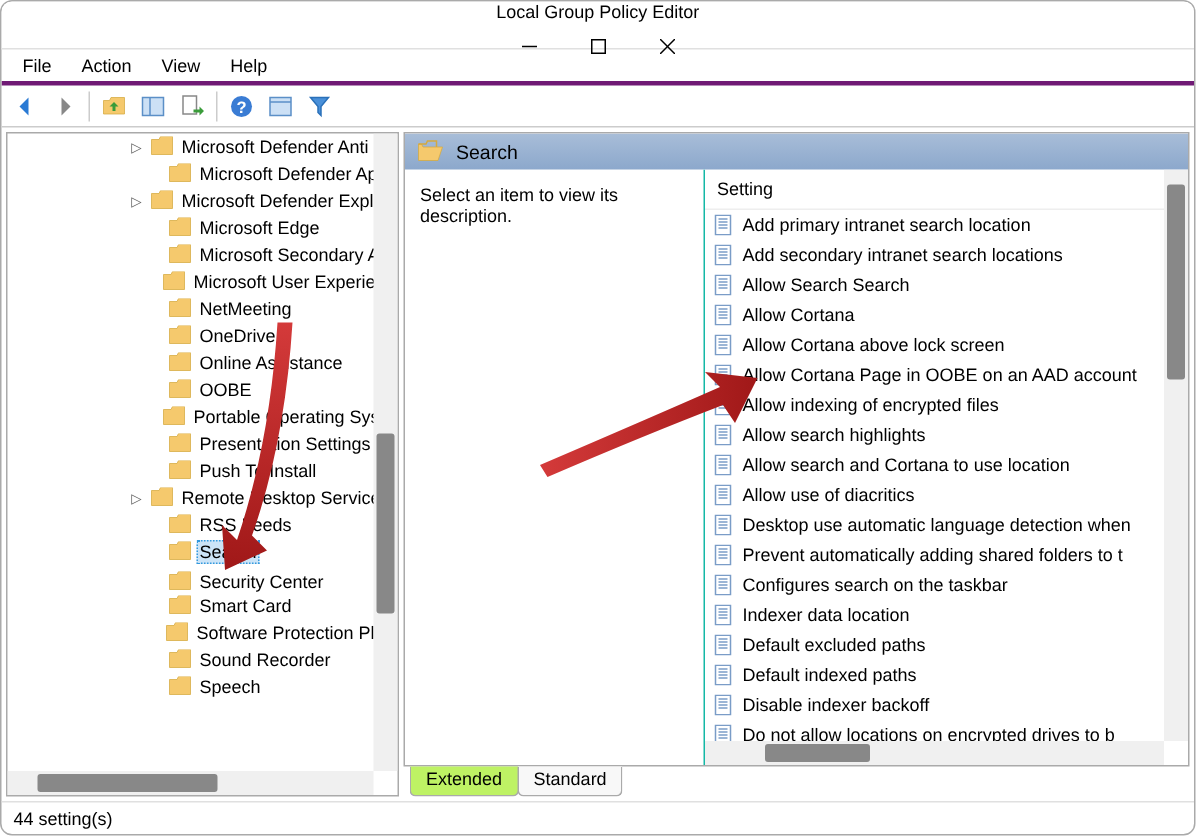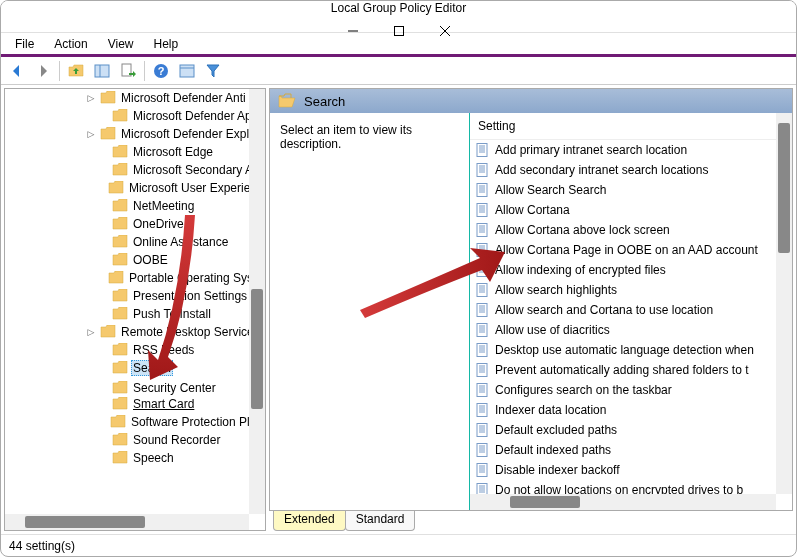--- a/index.html
+++ b/index.html
@@ -50,21 +50,21 @@
     .list-row { display: flex; align-items: center; height: 20px; padding: 0 6px; font-size: 12px; white-space: nowrap; cursor: pointer; }
     .list-icon { width: 14px; height: 14px; margin-right: 5px; flex-shrink: 0; }
     .list-vscroll { position: absolute; right: 0; top: 0; width: 16px; height: calc(100% - 16px); background: #f0f0f0; }
     .list-vthumb { position: absolute; left: 2px; right: 2px; top: 10px; height: 130px; background: #888; border-radius: 2px; }
     .list-hscroll { position: absolute; bottom: 0; left: 0; right: 16px; height: 16px; background: #f0f0f0; }
     .list-hthumb { position: absolute; top: 2px; bottom: 2px; left: 40px; width: 70px; background: #888; border-radius: 2px; }
     
     
     .tabs { display: flex; height: 20px; padding-left: 4px; }
     .tab { padding: 1px 10px; font-size: 12px; border: 1px solid #aaa; border-top: none; border-bottom-left-radius: 4px; border-bottom-right-radius: 4px; margin-right: -1px; cursor: pointer; background: #f8f8f8; }
-    .tab.active { background: #fef9c3; }
+    .tab.active { background: #bef264; }
     
     
     .statusbar { height: 22px; padding: 2px 8px; font-size: 12px; border-top: 1px solid #e0e0e0; display: flex; align-items: center; }
     
     
     .folder-svg { fill: #f5c96d; stroke: #d4a93f; stroke-width: 0.5; }
     
     
     .arrow { position: absolute; pointer-events: none; z-index: 100; }
   </style>
@@ -273,21 +273,21 @@
           </svg>
           <span class="tree-label">Search</span>
         </div>
         <div class="tree-item" style="padding-left: 92px; align-items: flex-end;">
           <span class="tree-expander"></span>
           <svg class="tree-folder" viewBox="0 0 16 14">
             <path class="folder-svg" d="M1 2 L6 2 L7 0 L15 0 L15 12 L1 12 Z"></path>
           </svg>
           <span class="tree-label">Security Center</span>
         </div>
-        <div class="tree-item" style="padding-left: 92px; text-decoration: underline;">
+        <div class="tree-item" style="padding-left: 92px;">
           <span class="tree-expander"></span>
           <svg class="tree-folder" viewBox="0 0 16 14">
             <path class="folder-svg" d="M1 2 L6 2 L7 0 L15 0 L15 12 L1 12 Z"></path>
           </svg>
           <span class="tree-label">Smart Card</span>
         </div>
         <div class="tree-item" style="padding-left: 92px;">
           <span class="tree-expander"></span>
           <svg class="tree-folder" viewBox="0 0 16 14">
             <path class="folder-svg" d="M1 2 L6 2 L7 0 L15 0 L15 12 L1 12 Z"></path>

